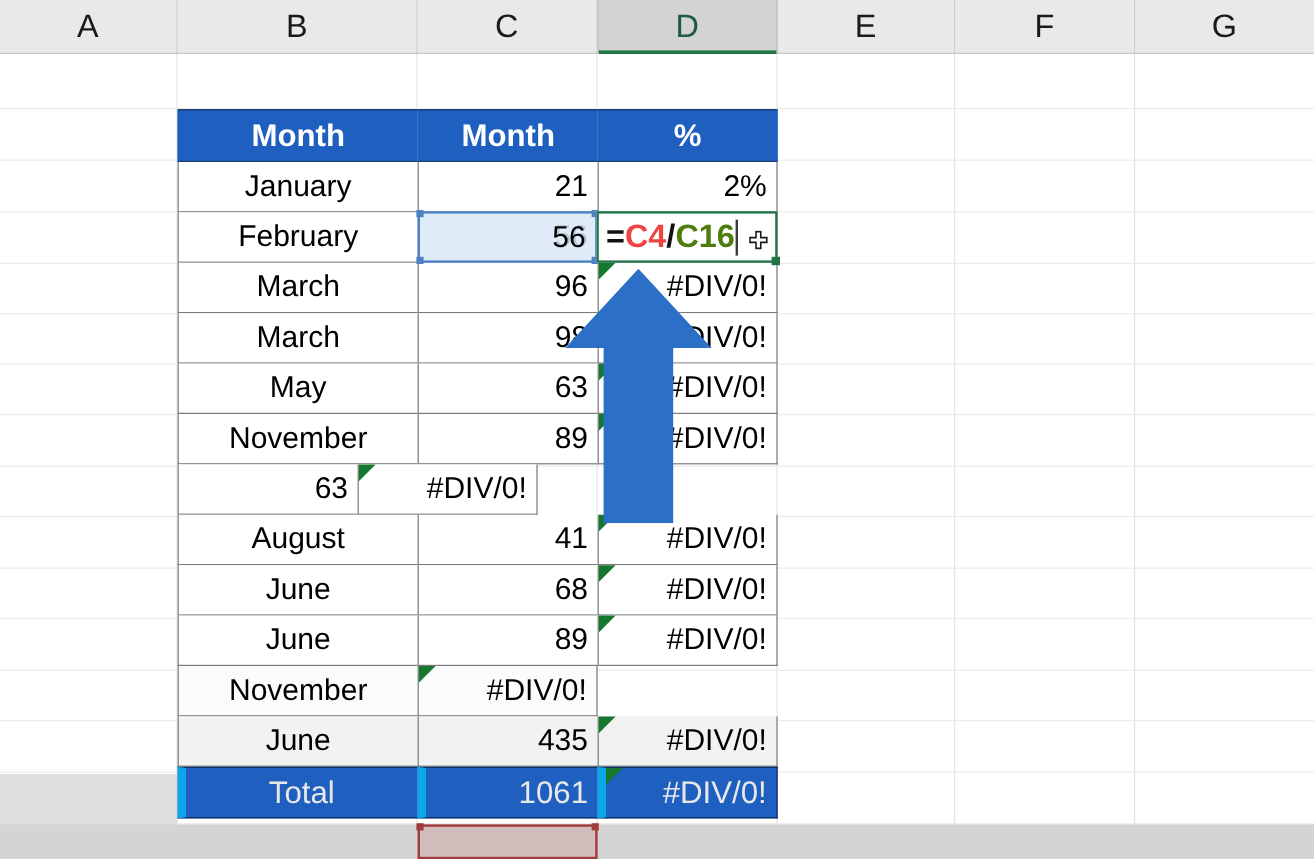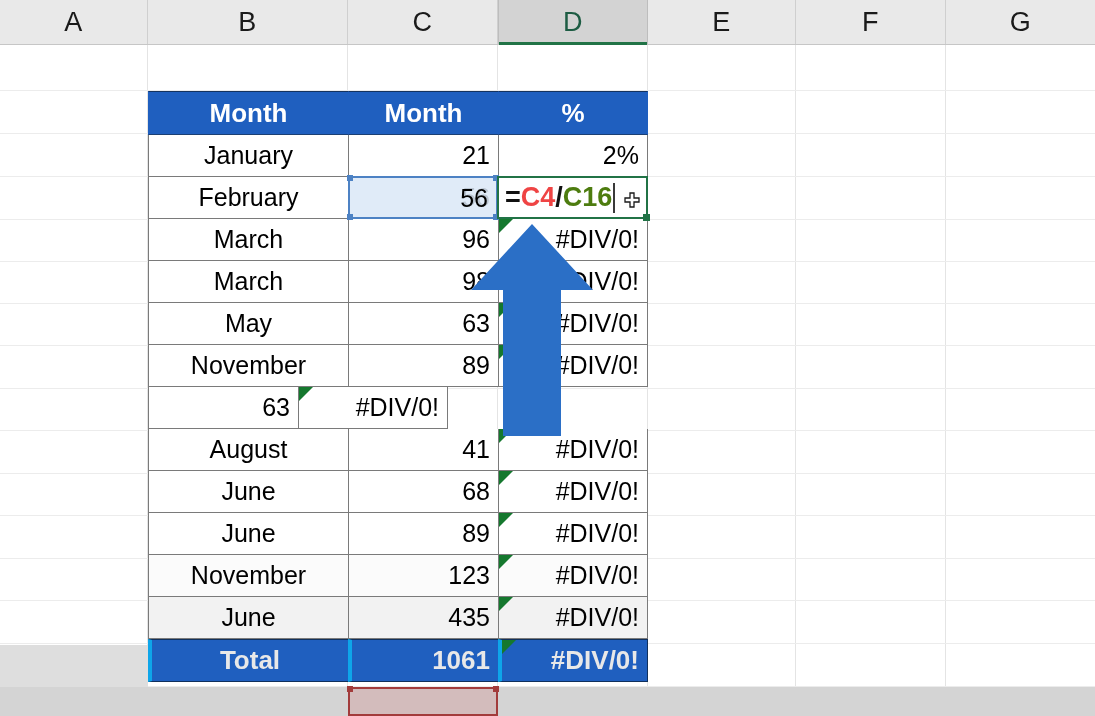--- a/index.html
+++ b/index.html
@@ -138,23 +138,23 @@
     border-left: 1px solid #1f5fbf;
     border-bottom: 1px solid #1b3f73;
     border-top: 1px solid #14335f;
     font-size: 26px;
   }
   .row.header-row .cell.c-pct { border-right: 1px solid #1f5fbf; }
 
   .row.total-row .cell {
     background: #1f5fbf;
     color: #e8e8e8;
-    font-weight: bold;
+    font-weight: normal;
     font-size: 26px;
-    border-left: 4px solid #0ea5e9;
+    border-left: 7px solid #0ea5e9;
     border-bottom: 1px solid #10305c;
     border-top: 1px solid #10305c;
   }
   .row.total-row .cell.c-month { justify-content: center; }
   .row.total-row .cell.c-pct { border-right: 1px solid #10305c; }
 
   .row:nth-child(13) .cell { background: #f2f2f2; }
   .row:nth-child(12) .cell { background: #fbfbfb; }
 
   
@@ -416,21 +416,20 @@
       <div class="cell c-month">June</div>
       <div class="cell c-sales">89</div>
       <div class="cell c-pct">
           <span class="err-tri"></span>
           <span>#DIV/0!</span>
         </div>
     </div>
 
     <div class="row">
       <div class="cell c-month">November</div>
-      <div class="cell c-sales">123</div>
       <div class="cell c-pct">
           <span class="err-tri"></span>
           <span>#DIV/0!</span>
         </div>
     </div>
 
     <div class="row">
       <div class="cell c-month">June</div>
       <div class="cell c-sales">435</div>
       <div class="cell c-pct">

